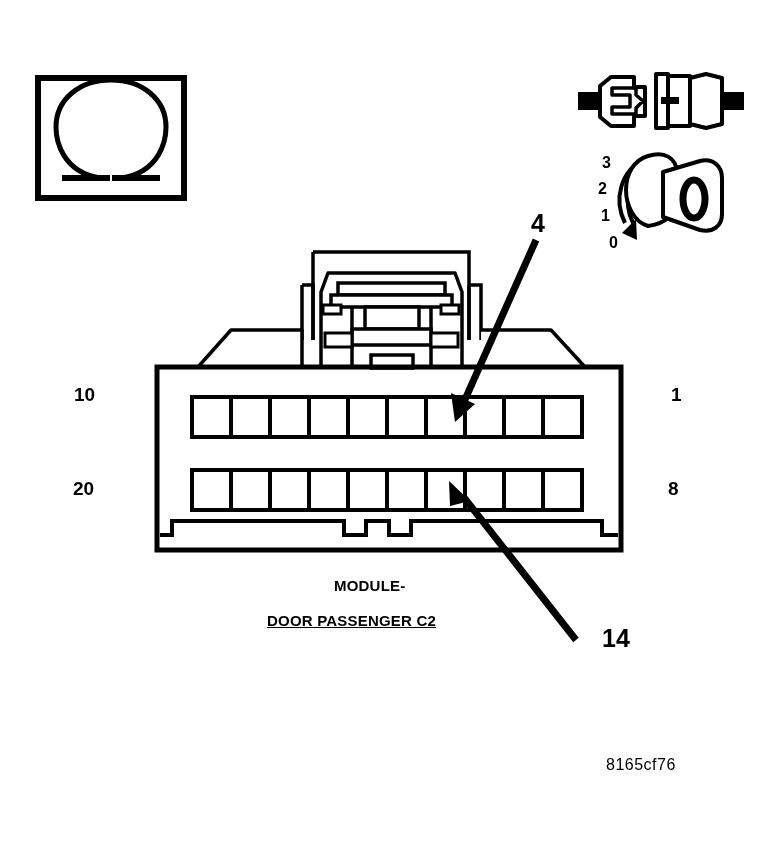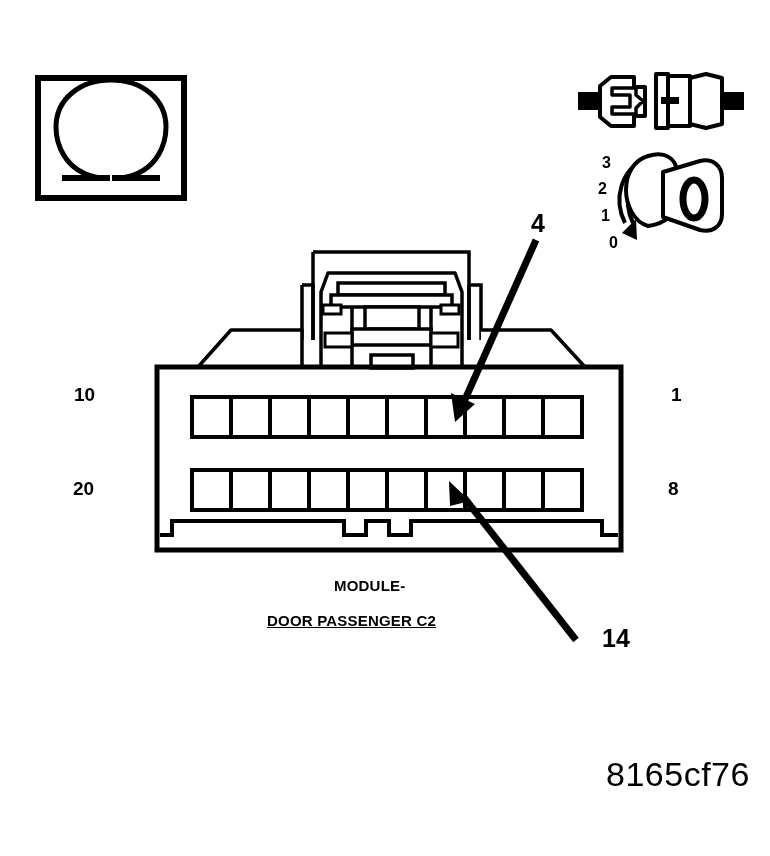--- a/index.html
+++ b/index.html
@@ -40,21 +40,21 @@
   }
   .key-pos {
     font-size: 16px;
     font-weight: bold;
   }
   .caption {
     font-size: 15px;
     letter-spacing: 0.2px;
   }
   .refcode {
-    font-size: 34px;
+    font-size: 16px;
     font-weight: normal;
     letter-spacing: 0.5px;
   }
 </style>
 </head>
 <body>
 
 <div id="page">
 
   <svg class="layer" viewBox="0 0 770 856">

